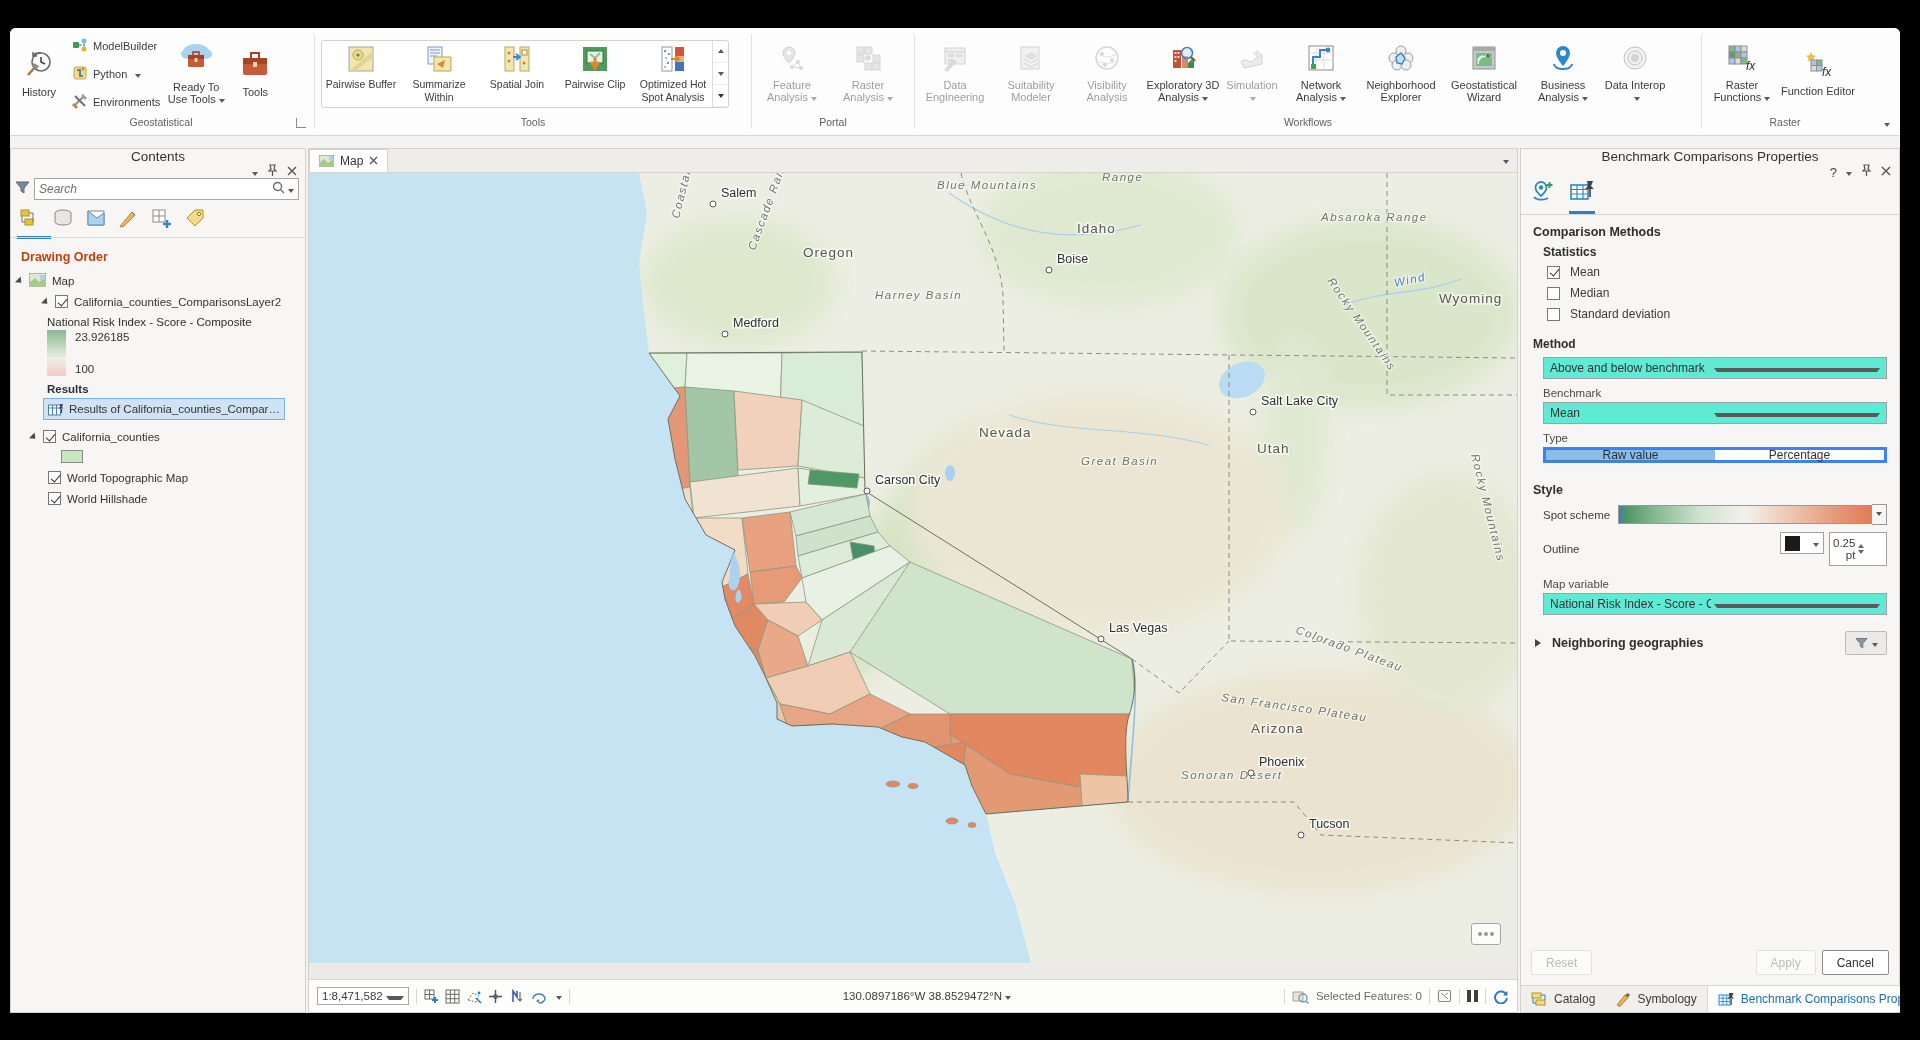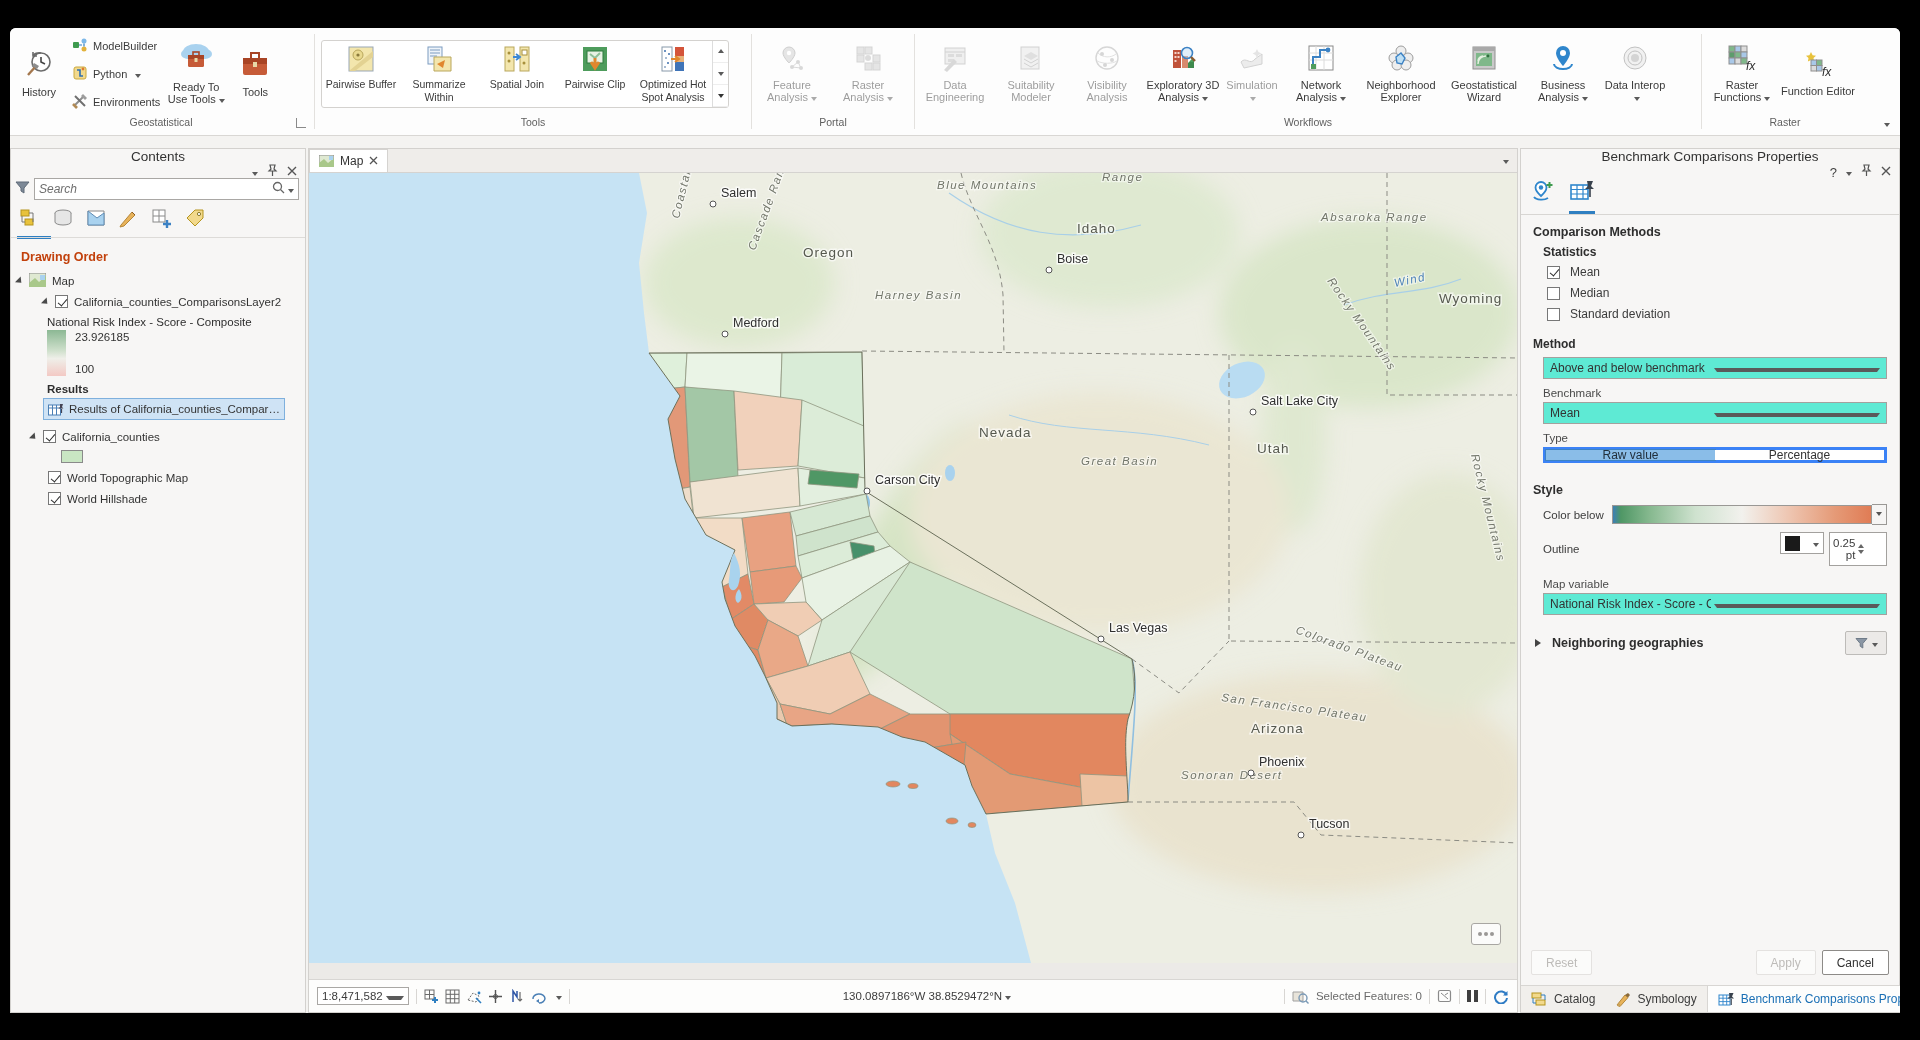--- a/index.html
+++ b/index.html
@@ -955,21 +955,21 @@
         <div data-selected="true">
             <span>Raw value</span>
           </div>
         <div data-selected="false">
             <span>Percentage</span>
           </div>
       </div>
 
       <div class="rp-h1" style="margin-top:20px">Style</div>
       <div class="style-row">
-        <span>Color below</span>
+        <span>Spot scheme</span>
         <div class="grad-bar"></div>
         <div class="grad-dd" style="height:21px;border:1px solid #9a9895;border-left:none">
             <span class="caret" style="margin:0;top:1px;border-top-color:#555;border-width:3px;border-top-width:4px"></span>
           </div>
       </div>
       <div class="style-row">
         <span>Outline</span>
         <div class="outline-ctrls">
           <div class="color-dd">
               <i></i>

